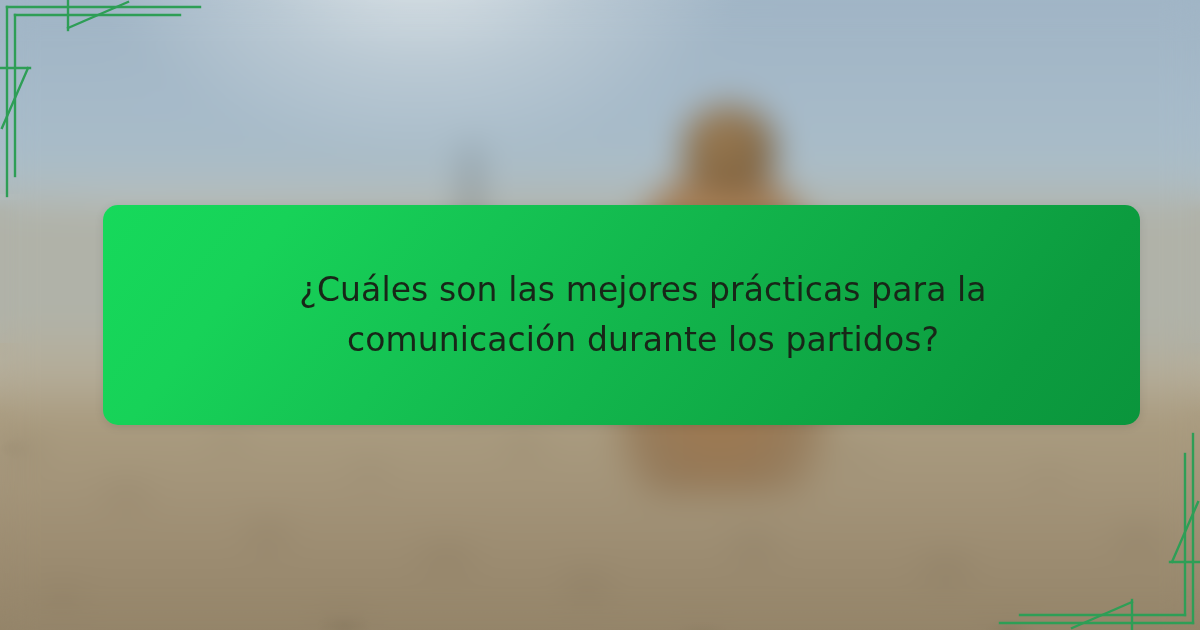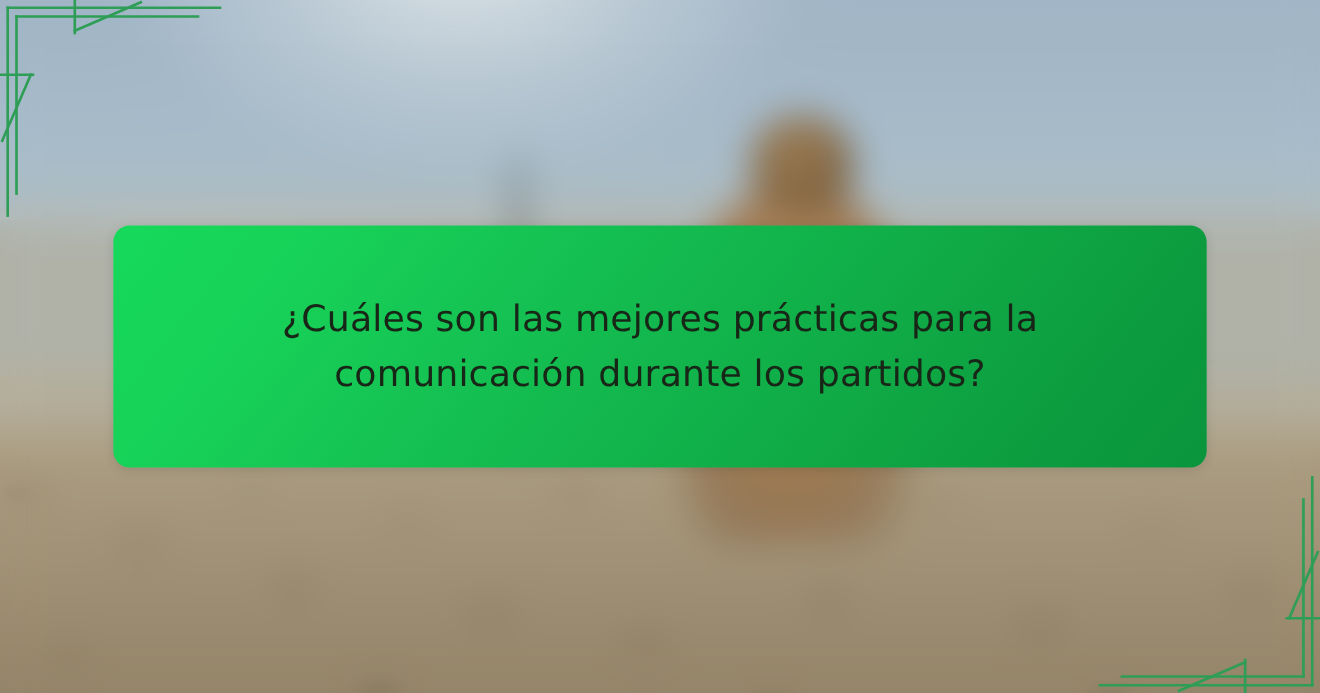--- a/index.html
+++ b/index.html
@@ -164,20 +164,21 @@
         #17d258 16%,
         #15c353 34%,
         #12b54c 52%,
         #0fa845 70%,
         #0c9c3f 86%,
         #0a953c 100%);
     box-shadow: 0 2px 10px rgba(0,0,0,0.10);
     display: flex;
     align-items: center;
     justify-content: center;
+    padding-left: 43px;
   }
   .card-text {
     width: 760px;
     text-align: center;
     color: #182618;
     font-size: 33px;
     line-height: 1.52;
     font-weight: 400;
     letter-spacing: 0.1px;
   }

